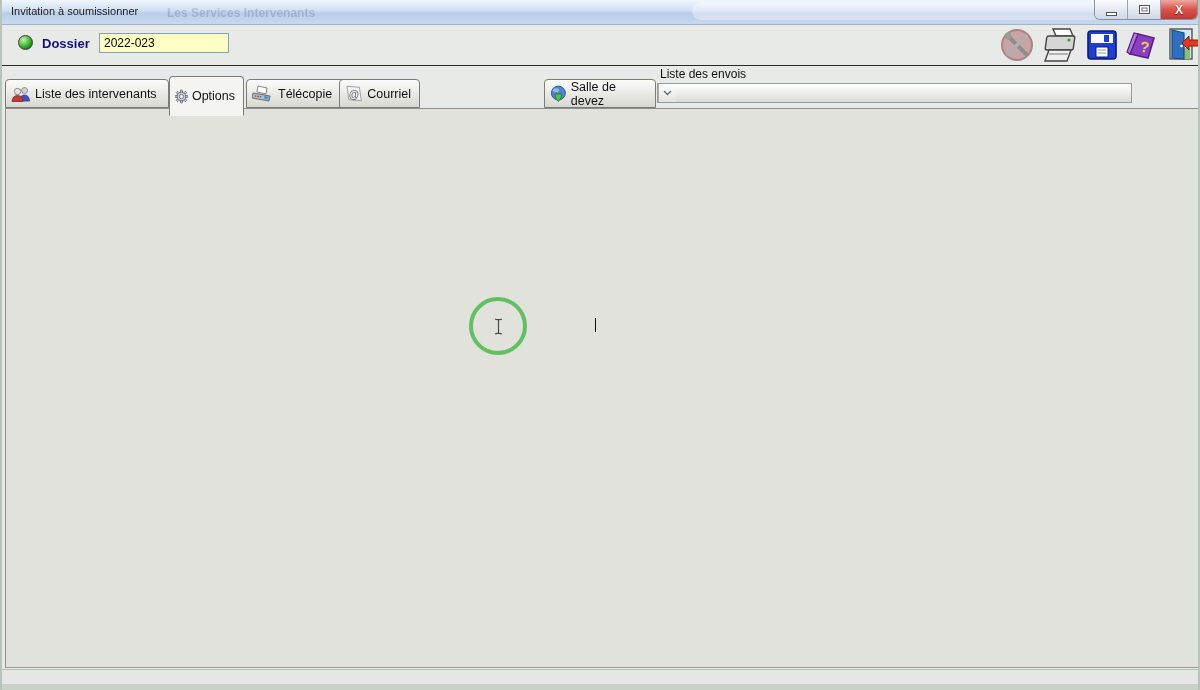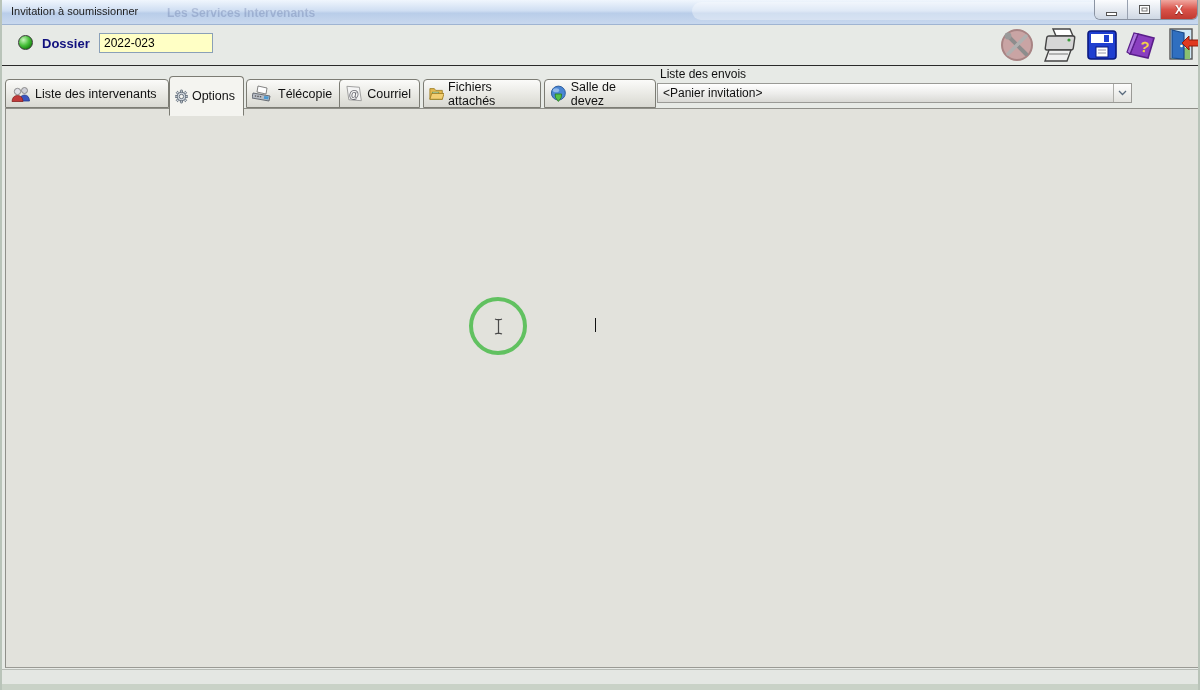--- a/index.html
+++ b/index.html
@@ -25,21 +25,21 @@
     font-weight:bold; font-size:12px; text-shadow:0 1px 1px #7a1d15; width:36px; }
   .glyph-min { width:11px; height:4px; border:1px solid #555; background:#fff; margin-top:8px; }
   .glyph-max { width:11px; height:9px; border:1px solid #555; background:#fff; box-shadow:inset 0 0 0 1.5px #fff, inset 0 0 0 2.5px #777; }
 
   
   .toolbar { left:0; top:25px; width:1200px; height:41px; background:#e7eae6; border-bottom:1px solid #2a2a2a; }
   .led { width:15px; height:15px; border-radius:50%;
     background:radial-gradient(circle at 34% 30%, #c8f5bd 0%, #49c13c 45%, #1c8a14 75%, #0c5a08 100%);
     border:1px solid #3a3a3a; }
   .dossier-label { font-size:13px; font-weight:bold; color:#10107e;text-align:right; }
-  .dossier-input { width:114px; height:20px; background:#ffffc5; border:1px solid #8aa0b8; font-size:12px;
+  .dossier-input { width:130px; height:20px; background:#ffffc5; border:1px solid #8aa0b8; font-size:12px;
     padding:1px 4px; font-family:"Liberation Sans",sans-serif; }
   .toolicon { cursor:pointer; }
 
   
   .tab { top:79px; height:29px; background:linear-gradient(#fbfbf9,#e3e3dd 70%, #d8d8d2);
     border:1px solid #7c7c74; border-radius:4px 4px 0 0; display:flex; align-items:center; gap:4px;
     padding:0 8px 0 5px; font-size:12.5px; color:#111; cursor:pointer; z-index:3; }
   .tab.active { top:76px; height:40px; background:#f4f4f0; z-index:6; border-bottom:1px solid #f4f4f0; }
   .envois-label { font-size:12px; color:#111;text-align:right; }
   
@@ -184,42 +184,31 @@
     </svg>
     <span>Télécopie</span>
   </div>
   <div class="abs tab" style="left:337px; width:81px;">
     <svg width="19" height="17" viewBox="0 0 19 17">
       <polygon points="2,1 15,2 17,16 4,15" fill="#f4f4f4" stroke="#888" stroke-width=".8"></polygon>
       <text x="4" y="13" font-size="11" font-weight="bold" fill="#6a6a72">@</text>
     </svg>
     <span>Courriel</span>
   </div>
-  <div class="abs tab" style="left:421px; width:118px;">
-    <svg width="17" height="17" viewBox="0 0 17 17">
-      <path d="M1 3 L6 3 L7.5 5 L15 5 L15 15 L1 15 Z" fill="#e3b84f" stroke="#9a7a1e" stroke-width=".9"></path>
-      <rect x="4" y="7" width="7" height="8" fill="#d8e8cf" stroke="#6a9a5a" stroke-width=".8"></rect>
-      <line x1="5.5" y1="9" x2="9.5" y2="9" stroke="#8aa87a" stroke-width=".7"></line>
-      <line x1="5.5" y1="11" x2="9.5" y2="11" stroke="#8aa87a" stroke-width=".7"></line>
-      <path d="M1 15 L3 8.5 L17 8.5 L15 15 Z" fill="#f2cf72" stroke="#9a7a1e" stroke-width=".9"></path>
-    </svg>
-    <span>Fichiers attachés</span>
-  </div>
   <div class="abs tab" style="left:542px; width:112px;">
     <svg width="18" height="18" viewBox="0 0 18 18">
       <circle cx="9" cy="8" r="7.5" fill="#4a86d4" stroke="#2a5a9a" stroke-width="1"></circle>
       <ellipse cx="6.5" cy="5" rx="3.4" ry="2.2" fill="#9ec2ee" opacity=".85"></ellipse>
       <path d="M5.5 9 L12.5 9 L12 13 L9 17 L6 13 Z" fill="#55c14a" stroke="#2a7a22" stroke-width=".9"></path>
     </svg>
     <span>Salle de devez</span>
   </div>
 
   <div class="abs envois-label" style="left:658px; top:67px;">Liste des envois</div>
   <div class="abs combo" style="left:655px; top:83px; width:475px;">
-    <span class="combo-value">&lt;Panier invitation&gt;</span>
     <span class="combo-btn">
       <svg width="9" height="6" viewBox="0 0 9 6">
           <polyline points="1,1 4.5,4.5 8,1" stroke="#5a6b7d" fill="none" stroke-width="1.3"></polyline>
         </svg>
     </span>
   </div>
 
   <div class="abs panel"></div>
 
   <svg class="abs" style="left:12px; top:116px; transform:rotate(14deg);" width="92" height="92" viewBox="0 0 100 100">

